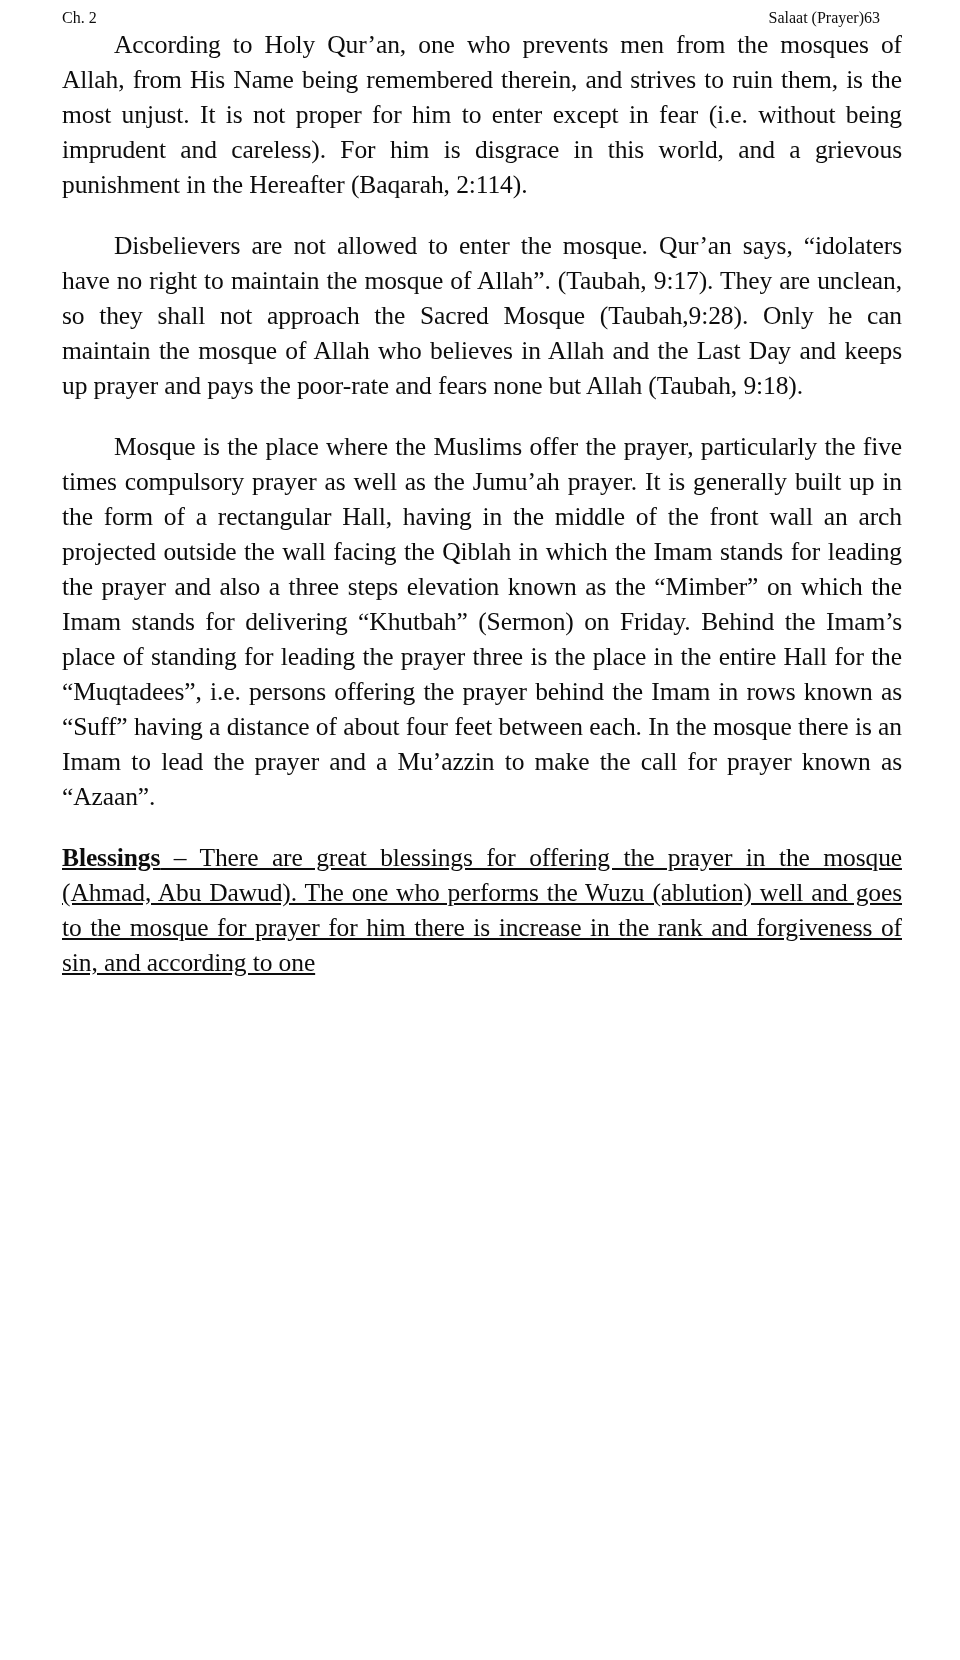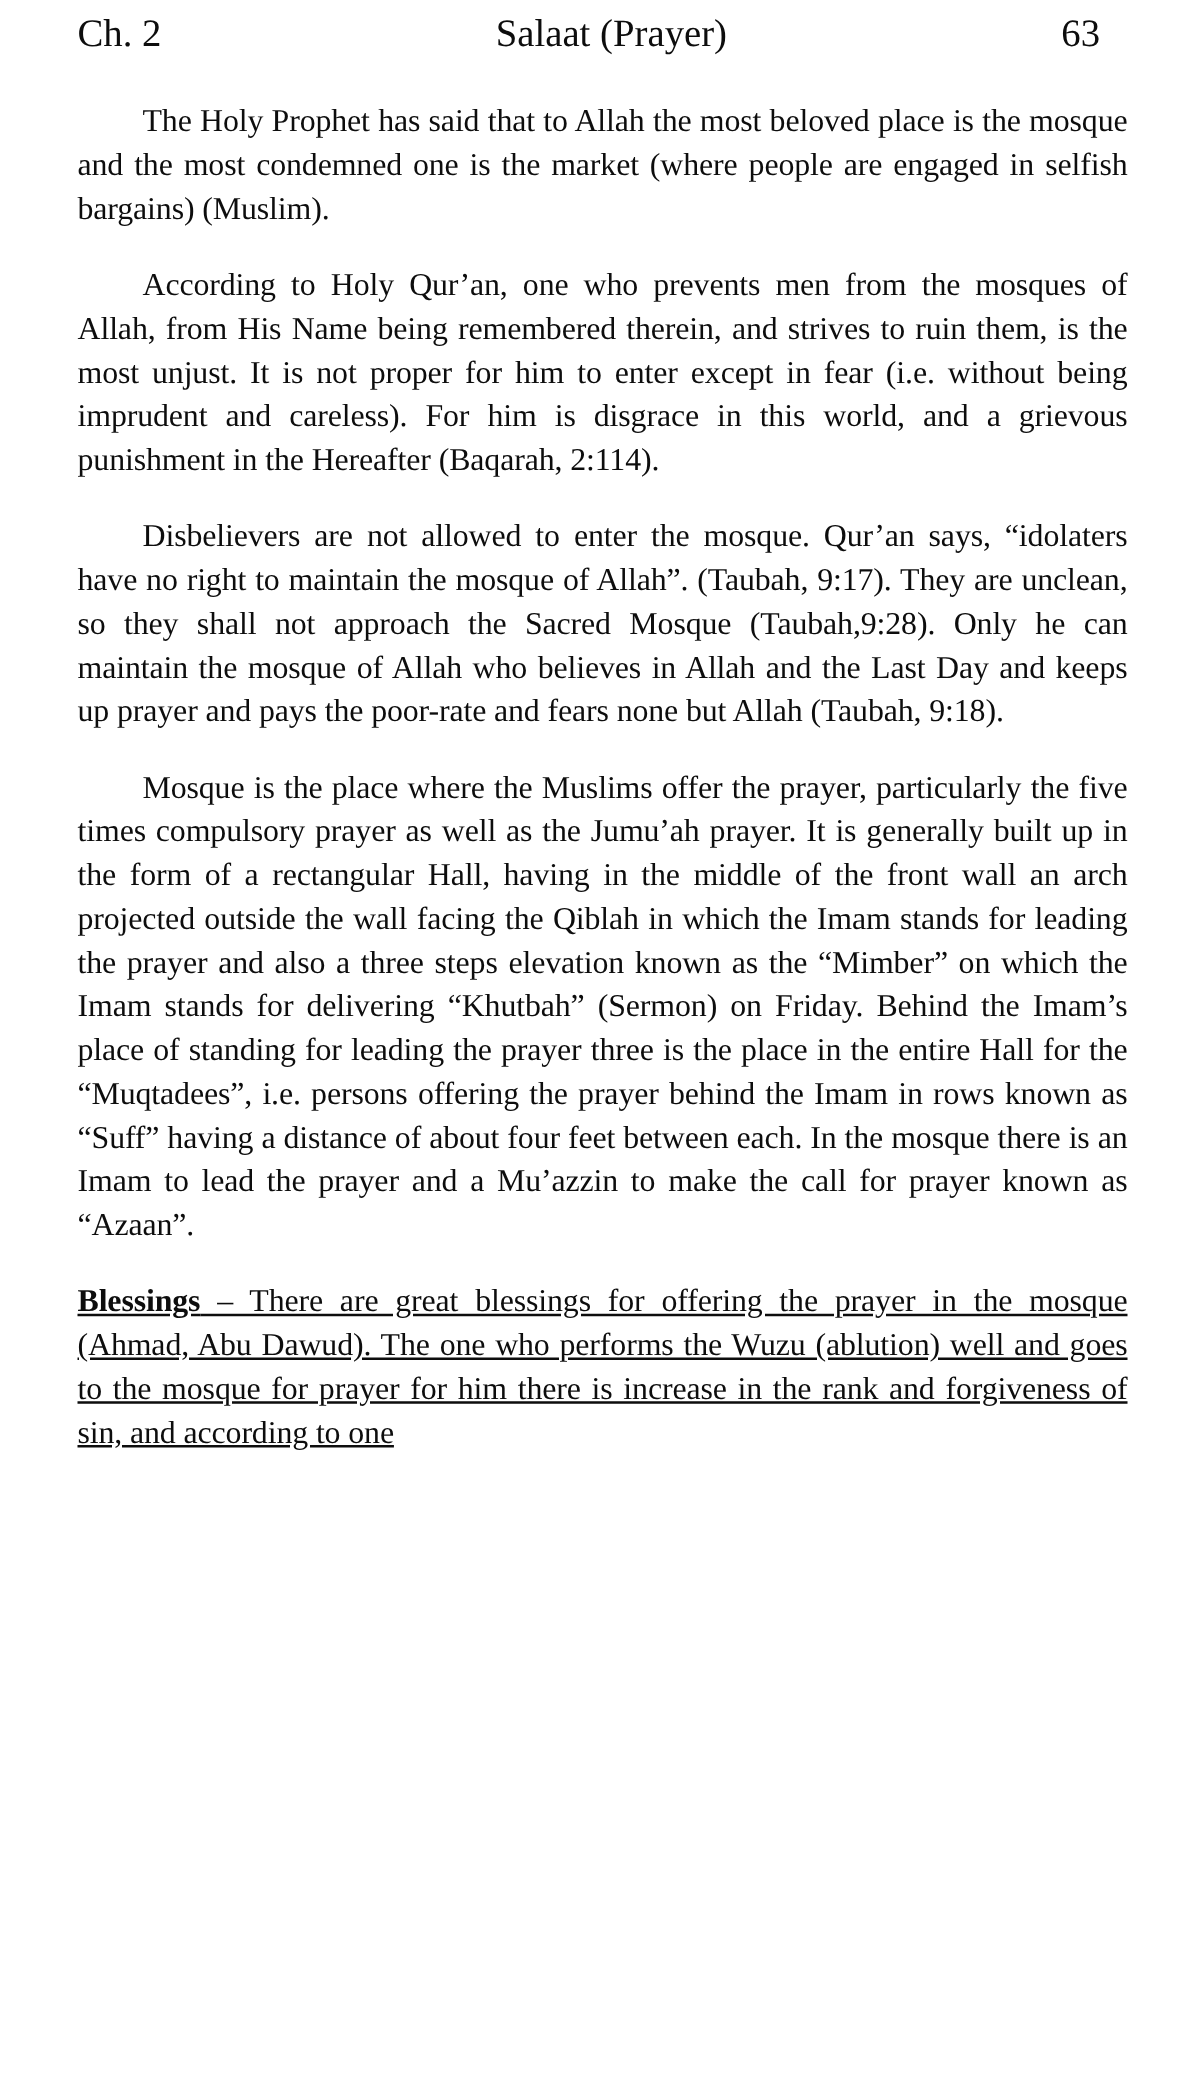--- a/index.html
+++ b/index.html
@@ -19,30 +19,30 @@
     width: 960px;
     height: 1660px;
     box-sizing: border-box;
     padding: 0;
     background: #ffffff;
   }
   .running-head {
     display: flex;
     align-items: baseline;
     padding: 8px 62px 0 62px;
-    font-size: 31px;
+    font-size: 16px;
     line-height: 1.2;
   }
   .rh-chapter {
     flex: 0 0 auto;
     white-space: nowrap;
   }
   .rh-title {
     flex: 1 1 auto;
-    text-align: center;
+    text-align: right;
     white-space: nowrap;
   }
   .rh-page {
     flex: 0 0 auto;
     white-space: nowrap;
     padding-right: 18px;
   }
   .body-col {
     padding: 0 58px 0 62px;
   }
@@ -77,20 +77,19 @@
 
 <div class="page">
 
   <div class="running-head">
     <div class="rh-chapter">Ch. 2</div>
     <div class="rh-title">Salaat (Prayer)</div>
     <div class="rh-page">63</div>
   </div>
 
   <div class="body-col">
-    <p class="para first tight"><span>The Holy Prophet has said that to Allah the most beloved place is the mosque and the most condemned one is the market (where people are engaged in selfish bargains) (Muslim).</span></p>
     <p class="para tight"><span>According to Holy Qur’an, one who prevents men from the mosques of Allah, from His Name being remembered therein, and strives to ruin them, is the most unjust. It is not proper for him to enter except in fear (i.e. without being imprudent and careless). For him is disgrace in this world, and a grievous punishment in the Hereafter (</span><span class="it">Baqarah,</span><span> 2:114).</span></p>
     <p class="para tight"><span>Disbelievers are not allowed to enter the mosque. Qur’an says, “idolaters have no right to maintain the mosque of Allah”. (</span><span class="it">Taubah,</span><span> 9:17). They are unclean, so they shall not approach the Sacred Mosque (</span><span class="it">Taubah,</span><span>9:28). Only he can maintain the mosque of Allah who believes in Allah and the Last Day and keeps up prayer and pays the poor-rate and fears none but Allah (</span><span class="it">Taubah,</span><span> 9:18).</span></p>
     <p class="para tight"><span>Mosque is the place where the Muslims offer the prayer, particularly the five times compulsory prayer as well as the Jumu’ah prayer. It is generally built up in the form of a rectangular Hall, having in the middle of the front wall an arch projected outside the wall facing the Qiblah in which the Imam stands for leading the prayer and also a three steps elevation known as the “Mimber” on which the Imam stands for delivering “Khutbah” (Sermon) on Friday. Behind the Imam’s place of standing for leading the prayer three is the place in the entire Hall for the “Muqtadees”, i.e. persons  offering  the prayer behind  the Imam in rows known as “Suff” having a distance of about four feet between each. In the mosque there is an Imam to lead the prayer and a Mu’azzin to make the call for prayer known as “Azaan”.</span></p>
     <p class="para noindent tight"><span class="bold">Blessings</span><span>  – There are great blessings for offering the prayer in the mosque (Ahmad, Abu Dawud). The one who performs the Wuzu (ablution) well and goes to the mosque for prayer for him there is increase  in  the rank  and forgiveness of sin, and according to one</span></p>
   </div>
 
 </div>
 
 </body></html>

